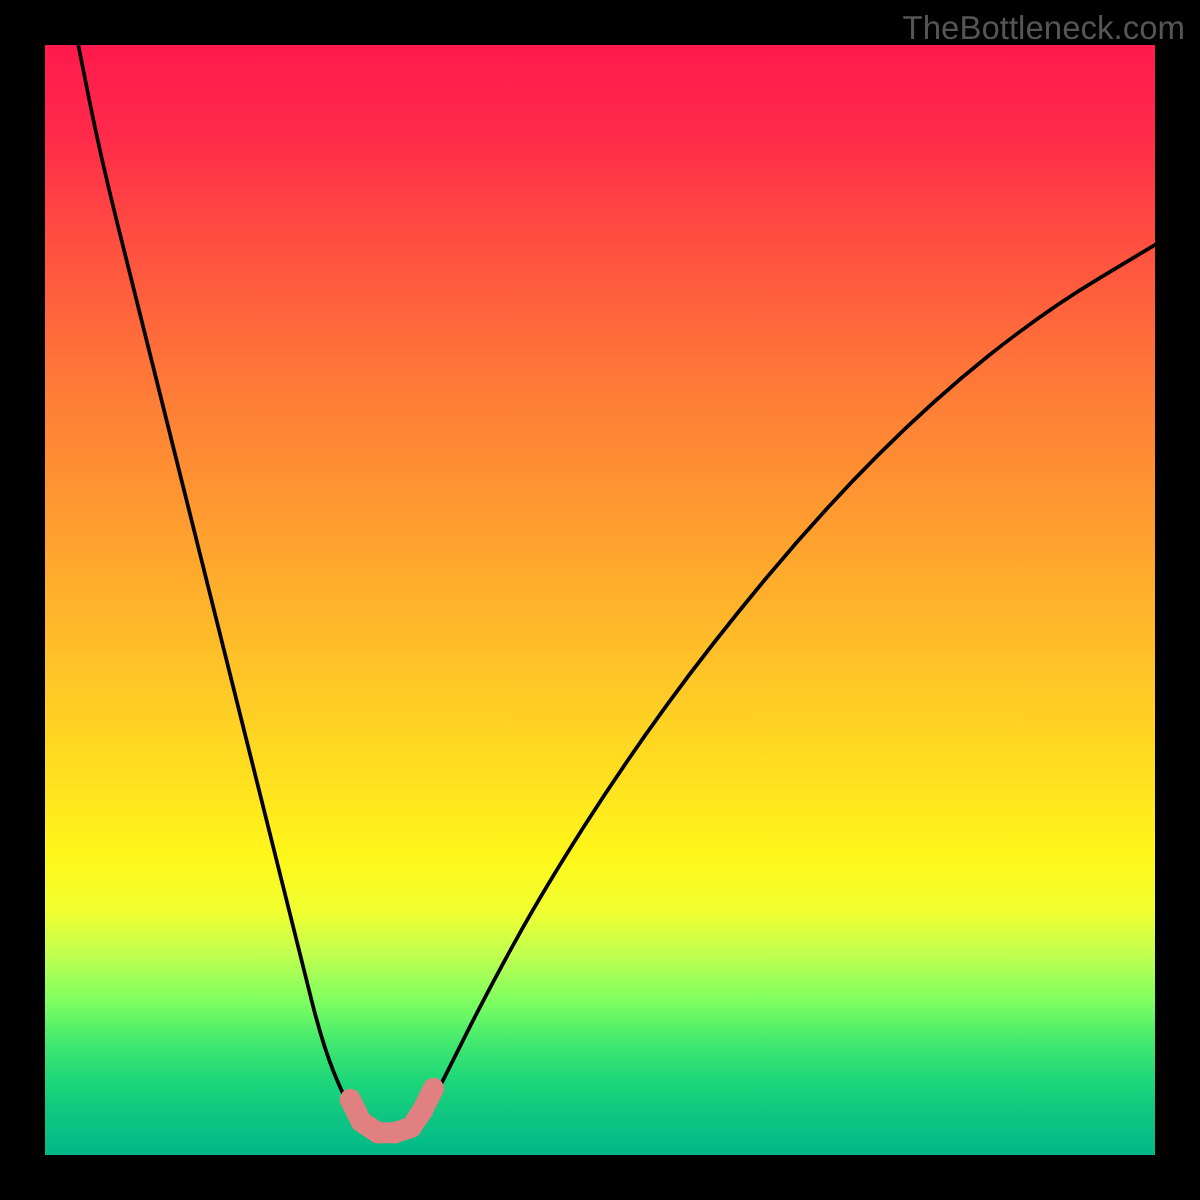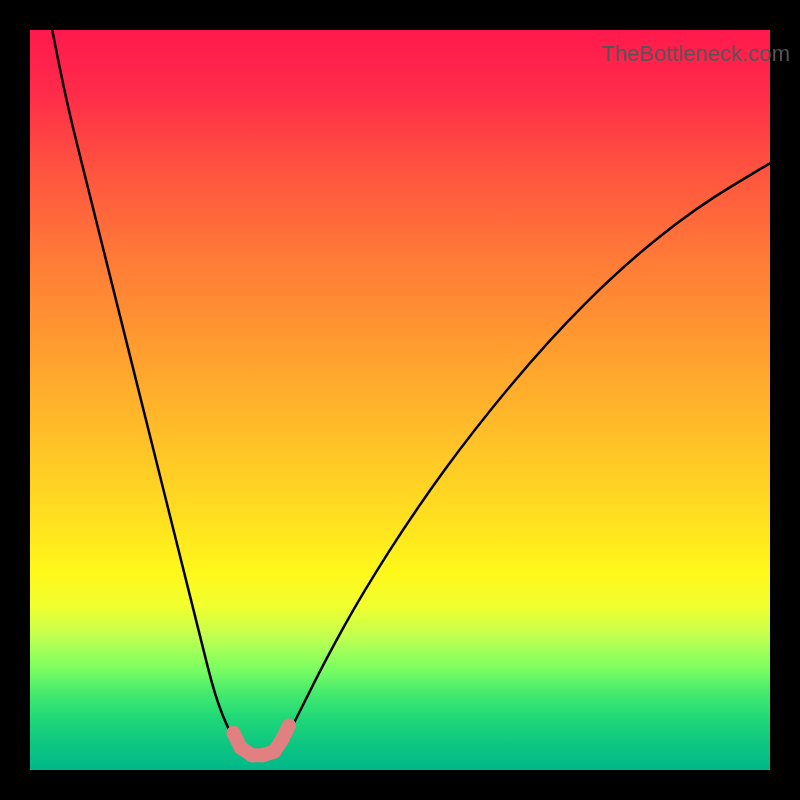--- a/index.html
+++ b/index.html
@@ -36,21 +36,20 @@
     );
   }
   .watermark {
     position: absolute;
     top: 6px;
     right: 10px;
     color: #555;
     font-size: 22px;
     font-weight: 500;
     z-index: 10;
-    margin-top: 35px;
   }
   svg.curve {
     position: absolute;
     left: 30px;
     top: 30px;
     width: 740px;
     height: 740px;
     z-index: 5;
   }
 </style>

